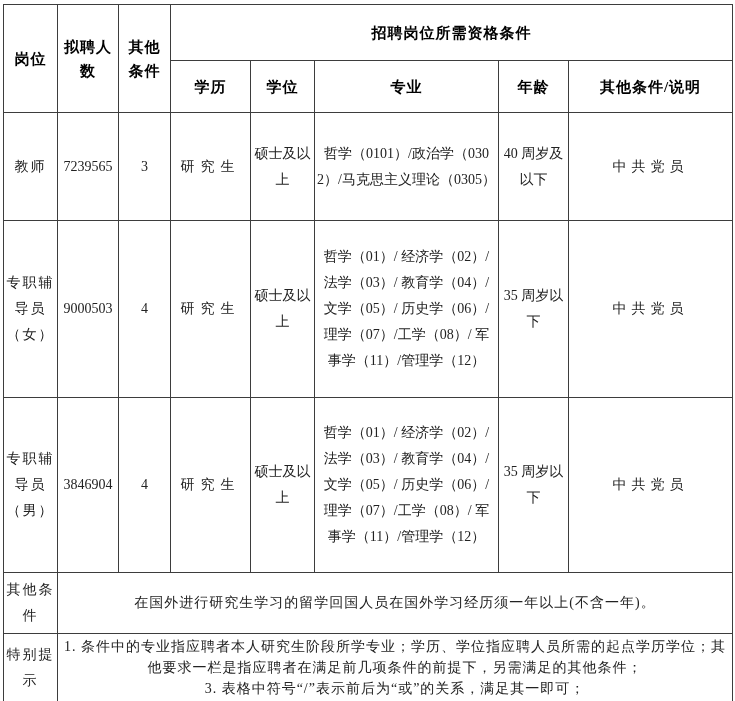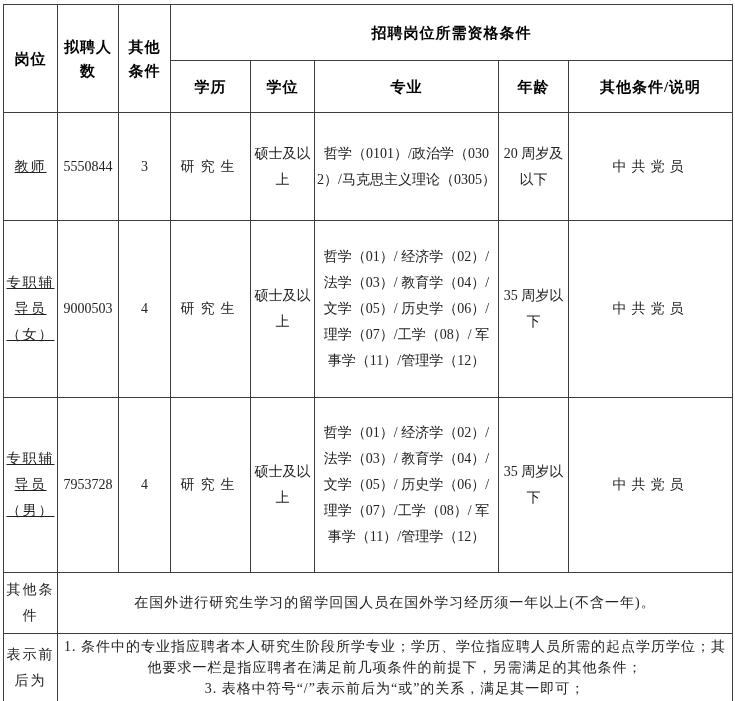--- a/index.html
+++ b/index.html
@@ -48,21 +48,20 @@
   tr.row-job-2        { height: 177px; }
   tr.row-job-3        { height: 175px; }
   tr.row-other-cond   { height: 61px; margin-left: 16px; }
   tr.row-special-note { height: 65px; }
 
   
   td.cell-position {
     white-space: pre-line;
     letter-spacing: 2px;
     padding: 0 1px;
-    text-decoration: underline;
   }
   td.cell-code { letter-spacing: 0; }
   td.cell-education { letter-spacing: 6px; }
   td.cell-degree { letter-spacing: 0; padding: 0 1px; margin-left: 26px; }
   td.cell-major {
     text-align: left;
     padding: 0 1px;
     letter-spacing: 0;
     margin-left: 33px;
   }
@@ -114,62 +113,62 @@
     <tr class="row-header-sub">
       <th>学历</th>
       <th>学位</th>
       <th>专业</th>
       <th>年龄</th>
       <th>其他条件/说明</th>
     </tr>
 
     <tr class="row-job-1">
       <td class="cell-position">教师</td>
-      <td class="cell-code">5550844</td>
+      <td class="cell-code">7239565</td>
       <td>3</td>
       <td class="cell-education">研究生</td>
       <td class="cell-degree">硕士及以上</td>
       <td class="cell-major">哲学（0101）/政治学（0302）/马克思主义理论（0305）</td>
-      <td class="cell-age">20 周岁及以下</td>
+      <td class="cell-age">40 周岁及以下</td>
       <td class="cell-other">中共党员</td>
     </tr>
 
     <tr class="row-job-2">
       <td class="cell-position">专职辅
 导员
 （女）</td>
       <td class="cell-code">9000503</td>
       <td>4</td>
       <td class="cell-education">研究生</td>
       <td class="cell-degree">硕士及以上</td>
       <td class="cell-major">哲学（01）/ 经济学（02）/ 法学（03）/ 教育学（04）/ 文学（05）/ 历史学（06）/ 理学（07）/工学（08）/ 军事学（11）/管理学（12）</td>
       <td class="cell-age">35 周岁以下</td>
       <td class="cell-other">中共党员</td>
     </tr>
 
     <tr class="row-job-3">
       <td class="cell-position">专职辅
 导员
 （男）</td>
-      <td class="cell-code">7953728</td>
+      <td class="cell-code">3846904</td>
       <td>4</td>
       <td class="cell-education">研究生</td>
       <td class="cell-degree">硕士及以上</td>
       <td class="cell-major">哲学（01）/ 经济学（02）/ 法学（03）/ 教育学（04）/ 文学（05）/ 历史学（06）/ 理学（07）/工学（08）/ 军事学（11）/管理学（12）</td>
       <td class="cell-age">35 周岁以下</td>
       <td class="cell-other">中共党员</td>
     </tr>
 
     <tr class="row-other-cond">
       <td class="cell-bottom-label">其他条件</td>
       <td colspan="7" class="cell-other-cond-text">在国外进行研究生学习的留学回国人员在国外学习经历须一年以上(不含一年)。</td>
     </tr>
 
     <tr class="row-special-note">
-      <td class="cell-bottom-label">表示前后为</td>
+      <td class="cell-bottom-label">特别提示</td>
       <td colspan="7" class="cell-notes">
         <div class="note-line">1. 条件中的专业指应聘者本人研究生阶段所学专业；学历、学位指应聘人员所需的起点学历学位；其他要求一栏是指应聘者在满足前几项条件的前提下，另需满足的其他条件；</div>
         <div class="note-line">3. 表格中符号“/”表示前后为“或”的关系，满足其一即可；</div>
       </td>
     </tr>
   </tbody>
     </table>
 </div>
 
 </body></html>

